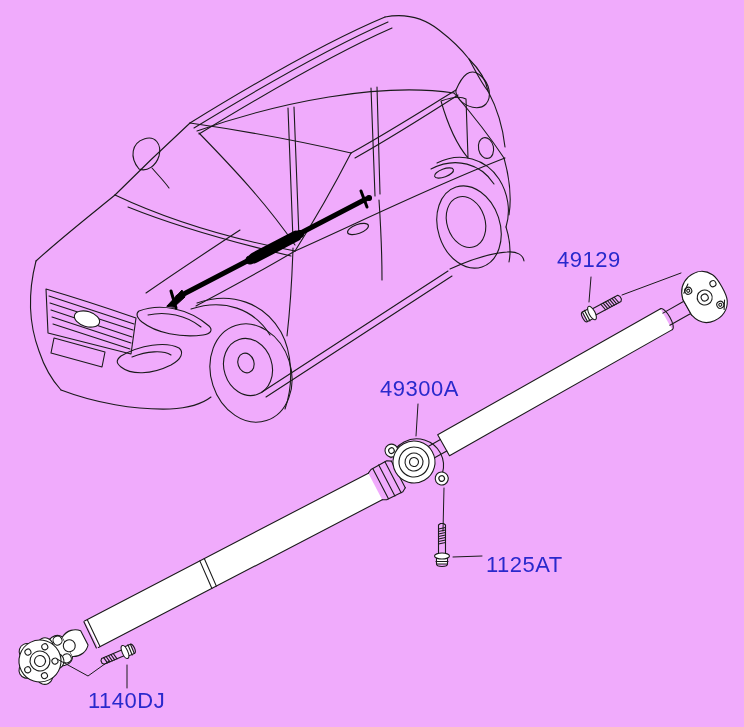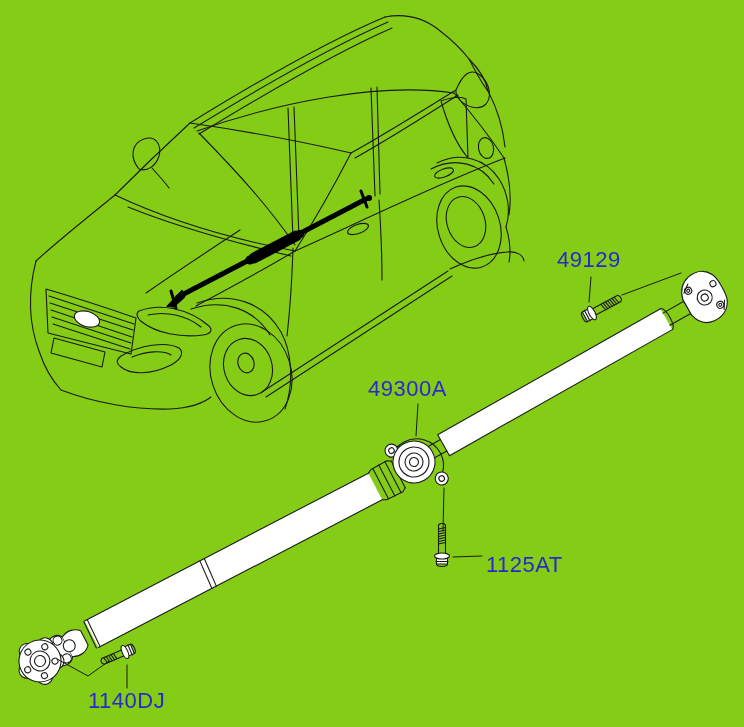--- a/index.html
+++ b/index.html
@@ -15,21 +15,21 @@
     letter-spacing:0.5px;
     color:var(--accent,#2929cc);
     white-space:nowrap;
     cursor:pointer;
     user-select:none;
   }
 </style>
 </head>
 <body>
 
-<div id="stage" style="--accent: #2929cc; background: #84cc16;">
+<div id="stage" style="--accent: #2929cc; background: #f0abfc;">
 
   <svg id="art" width="744" height="727" viewBox="0 0 744 727" fill="none" stroke="#1a1a1a" stroke-width="1.1" stroke-linecap="round" stroke-linejoin="round">
 
     <g>
 
       <path d="M190,123 C250,86 330,40 385,17"></path>
       <path d="M194,128 C253,92 333,46 388,22"></path>
       <path d="M199,134 C258,98 337,52 392,28"></path>
 
       <path d="M190,123 C245,131 300,141 351,153"></path>
@@ -212,16 +212,16 @@
         <path d="M418,404 L416,436"></path>
         <path d="M444,488 L443,531"></path>
         <path d="M453,557 L482,556"></path>
         <path d="M57,659 L88,676 L109,661"></path>
         <path d="M127,665 L127,688"></path>
       </g>
     </g>
   </svg>
 
   <div class="callout" style="left:557px;top:250px">49129</div>
-  <div class="callout" style="left:368px;top:379px">49300A</div>
+  <div class="callout" style="left:380px;top:379px">49300A</div>
   <div class="callout" style="left:486px;top:555px">1125AT</div>
   <div class="callout" style="left:88px;top:691px">1140DJ</div>
 </div>
 
 </body></html>

